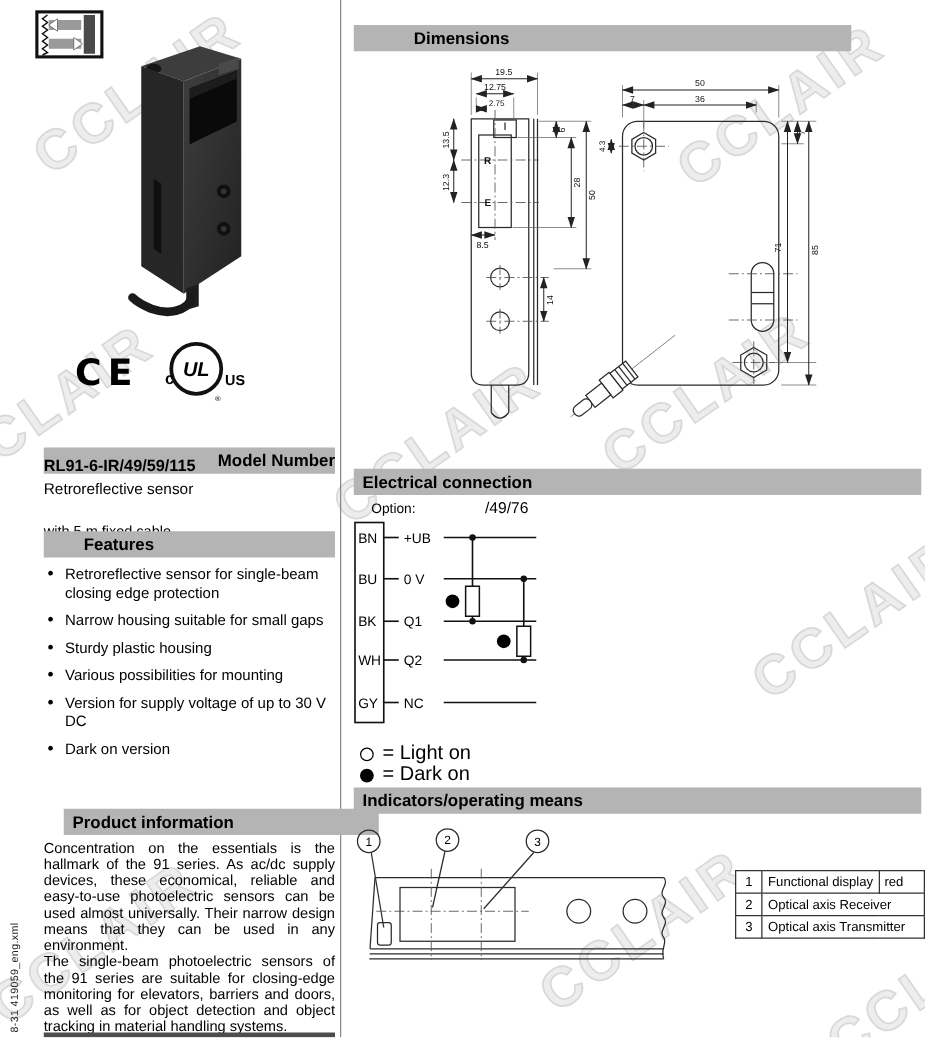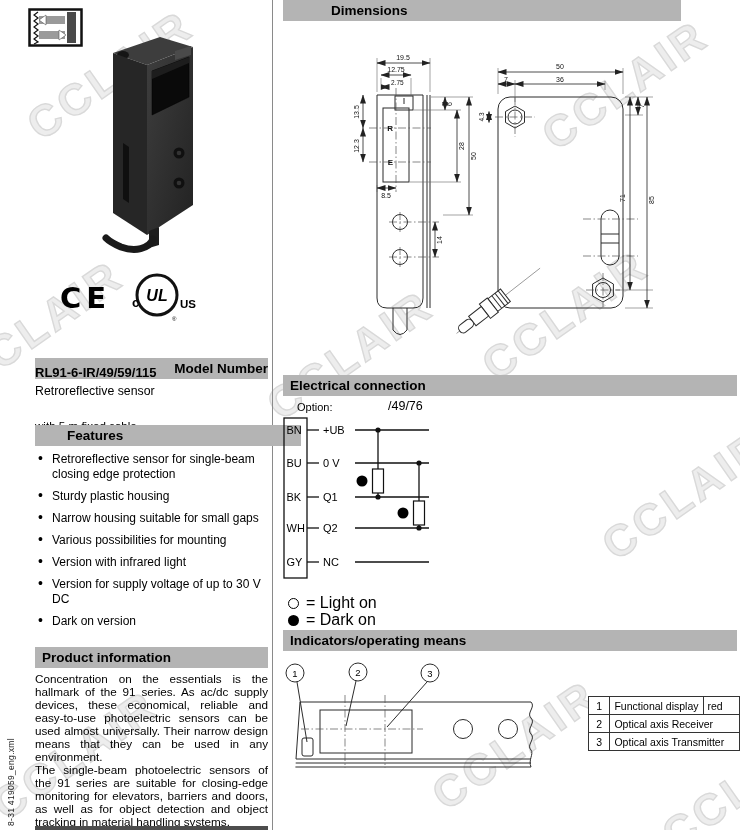--- a/index.html
+++ b/index.html
@@ -110,39 +110,38 @@
     <text x="6" y="37" font-size="13" font-weight="bold">c</text>
     <text x="54" y="38" font-size="11.5" font-weight="bold">US</text>
     <text x="46" y="51" font-size="6">®</text>
   </svg>
 
   <div class="hdr" style="left:35px;top:358px;width:233px;text-align:right;">Model Number</div>
   <div class="abs model-number" style="left:35px;top:365px;">RL91-6-IR/49/59/115</div>
   <div class="abs model-sub1" style="left:35px;top:384px;">Retroreflective sensor</div>
   <div class="abs model-sub2" style="left:35px;top:419px;">with 5 m fixed cable</div>
 
-  <div class="hdr" style="left:35px;top:425px;width:266px;padding-left:32px;">Features</div>
+  <div class="hdr" style="left:35px;top:425px;width:233px;padding-left:32px;">Features</div>
   <ul class="features abs" style="left:35px;top:452px;">
     <li>Retroreflective sensor for single-beam closing edge protection</li>
+    <li>Narrow housing suitable for small gaps</li>
     <li>Sturdy plastic housing</li>
-    <li>Narrow housing suitable for small gaps</li>
     <li>Various possibilities for mounting</li>
-    <li>Version with infrared light</li>
     <li>Version for supply voltage of up to 30 V DC</li>
     <li>Dark on version</li>
   </ul>
 
-  <div class="hdr" style="left:35px;top:647px;width:233px;">Product information</div>
+  <div class="hdr" style="left:51px;top:647px;width:252px;">Product information</div>
   <div class="abs pinfo" style="left:35px;top:672px;">
     <div>Concentration on the essentials is the hallmark of the 91 series. As ac/dc supply devices, these economical, reliable and easy-to-use photoelectric sensors can be used almost universally. Their narrow design means that they can be used in any environment.</div>
     <div>The single-beam photoelectric sensors of the 91 series are suitable for closing-edge monitoring for elevators, barriers and doors, as well as for object detection and object tracking in material handling systems.</div>
   </div>
   <div class="botbar"></div>
 
-  <div class="hdr" style="left:283px;top:0;width:398px;padding-left:48px;">Dimensions</div>
+  <div class="hdr" style="left:283px;top:20px;width:398px;padding-left:48px;">Dimensions</div>
 
   <svg style="left:283px;top:40px;" width="454" height="330" viewBox="0 0 454 330">
     <defs>
       <marker id="ae" markerWidth="10" markerHeight="8" refX="8.5" refY="4" orient="auto" markerUnits="userSpaceOnUse">
         <path d="M0,1 L9,4 L0,7 Z" fill="#222"></path>
       </marker>
       <marker id="as" markerWidth="10" markerHeight="8" refX="0.5" refY="4" orient="auto" markerUnits="userSpaceOnUse">
         <path d="M9,1 L0,4 L9,7 Z" fill="#222"></path>
       </marker>
     </defs>

